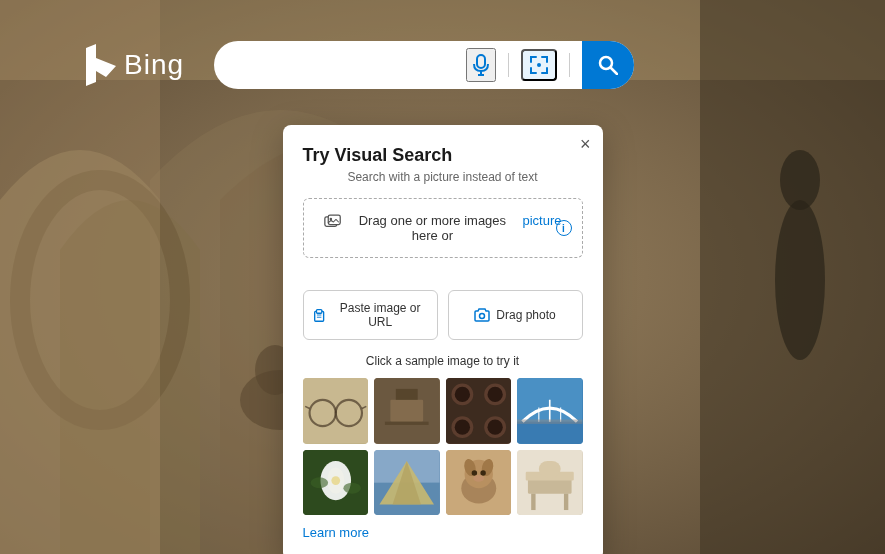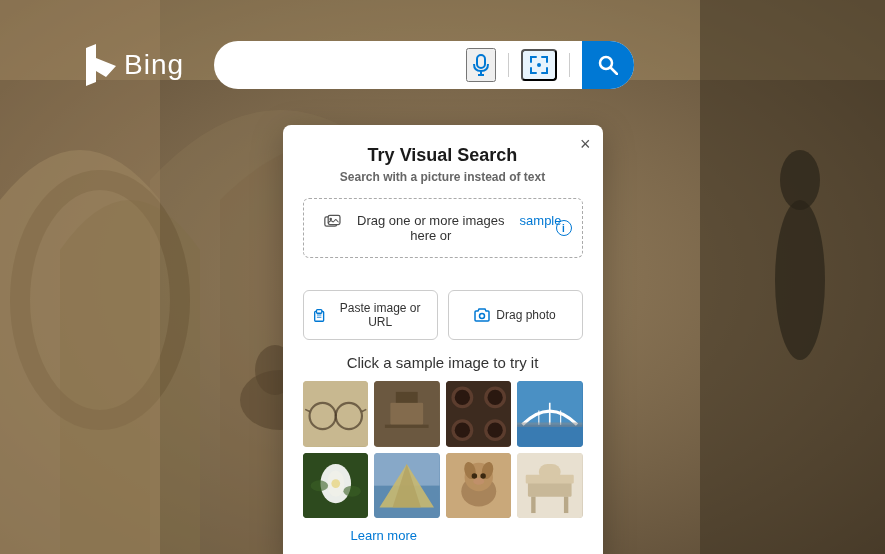--- a/index.html
+++ b/index.html
@@ -132,33 +132,32 @@
       right: 12px;
       background: none;
       border: none;
       font-size: 18px;
       cursor: pointer;
       color: #555;
       line-height: 1;
     }
 
     #modal-title {
-      text-align: center;
+      text-align: left;
       font-size: 18px;
       font-weight: 600;
       color: #1a1a1a;
       margin-bottom: 4px;
     }
 
     #modal-subtitle {
       text-align: center;
       font-size: 12px;
       color: #666;
       margin-bottom: 14px;
-      font-weight: bold;
     }
 
     #drop-zone {
       border: 1.5px dashed #aaa;
       border-radius: 6px;
       padding: 14px 20px;
       text-align: center;
       display: flex;
       align-items: flex-start;
       justify-content: center;
@@ -219,21 +218,21 @@
       cursor: pointer;
       background: white;
     }
 
     .action-btn svg {
       color: #0078d4;
     }
 
     #sample-label {
       text-align: center;
-      font-size: 15px;
+      font-size: 12px;
       color: #333;
       margin-bottom: 10px;
     }
 
     #sample-grid {
       display: grid;
       grid-template-columns: repeat(4, 1fr);
       gap: 6px;
       margin-bottom: 10px;
     }
@@ -255,21 +254,20 @@
     .sample-img.pyramid { background: linear-gradient(135deg, #87a8c8 0%, #5d8ab0 100%); }
     .sample-img.dog { background: linear-gradient(135deg, #c9a87a 0%, #a8845a 100%); }
     .sample-img.furniture { background: linear-gradient(135deg, #e8e0d0 0%, #c8bda8 100%); }
 
     #learn-more {
       font-size: 13px;
       color: #0078d4;
       text-decoration: none;
       cursor: pointer;
       display: block;
-      margin-left: 48px;
     }
 
     
     .bg-svg {
       position: absolute;
       inset: 0;
       width: 100%;
       height: 100%;
     }
   </style>
@@ -371,21 +369,21 @@
 
     <div id="drop-zone">
 
       <svg width="22" height="18" viewBox="0 0 22 18" fill="none" xmlns="http://www.w3.org/2000/svg">
         <rect x="1" y="3" width="14" height="11" rx="2" stroke="#555" stroke-width="1.5" fill="none"></rect>
         <rect x="5" y="1" width="14" height="11" rx="2" stroke="#555" stroke-width="1.5" fill="white"></rect>
         <circle cx="8" cy="5.5" r="1.5" fill="#555"></circle>
         <path d="M5 10 L8 7 L11 9 L14 6 L17 9" stroke="#555" stroke-width="1.2" fill="none" stroke-linecap="round" stroke-linejoin="round"></path>
       </svg>
       <span style="font-size:13px;color:#333;">Drag one or more images here or </span>
-      <a href="#" style="color:#0078d4;font-size:13px;text-decoration:none;">sample</a>
+      <a href="#" style="color:#0078d4;font-size:13px;text-decoration:none;">picture</a>
       <div class="info-icon">i</div>
     </div>
 
 
     <div id="action-buttons">
       <button class="action-btn">
         <svg width="16" height="16" viewBox="0 0 16 16" fill="none" xmlns="http://www.w3.org/2000/svg">
           <rect x="3" y="4" width="10" height="11" rx="1" stroke="#0078d4" stroke-width="1.5" fill="none"></rect>
           <rect x="5" y="2" width="6" height="4" rx="1" fill="white" stroke="#0078d4" stroke-width="1.5"></rect>
           <line x1="5.5" y1="8" x2="10.5" y2="8" stroke="#0078d4" stroke-width="1"></line>

